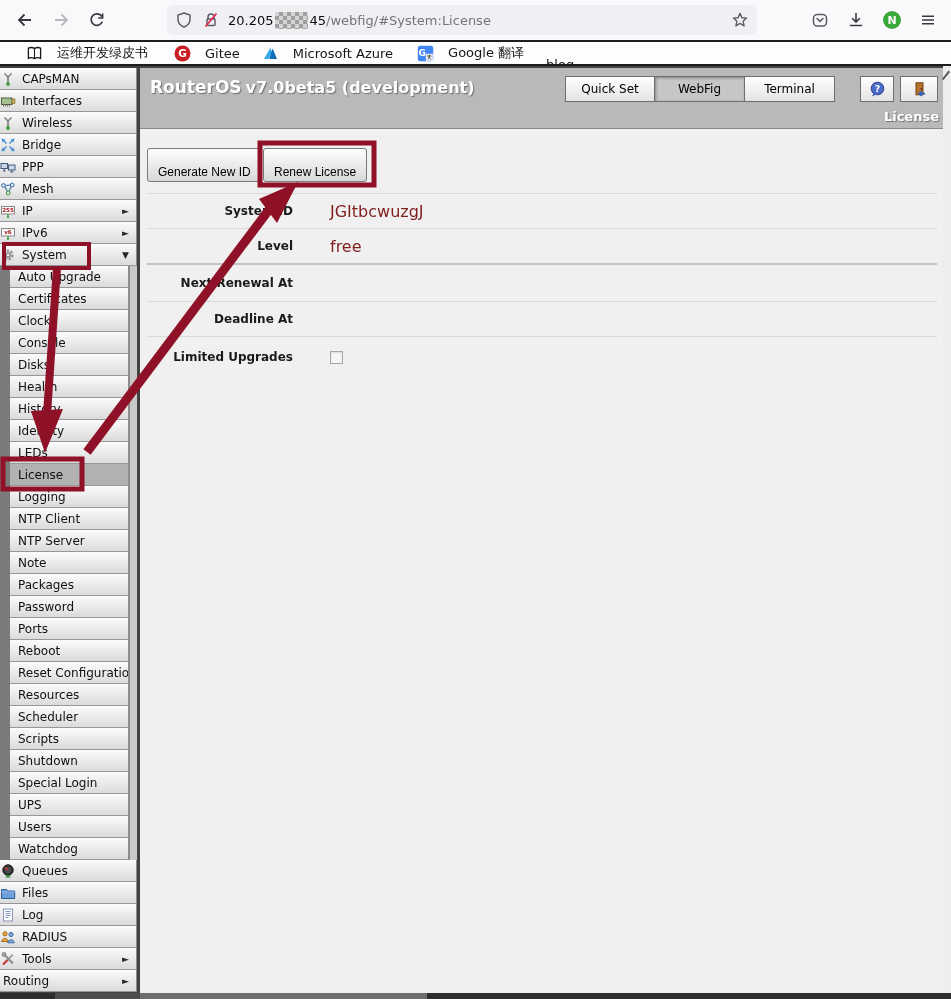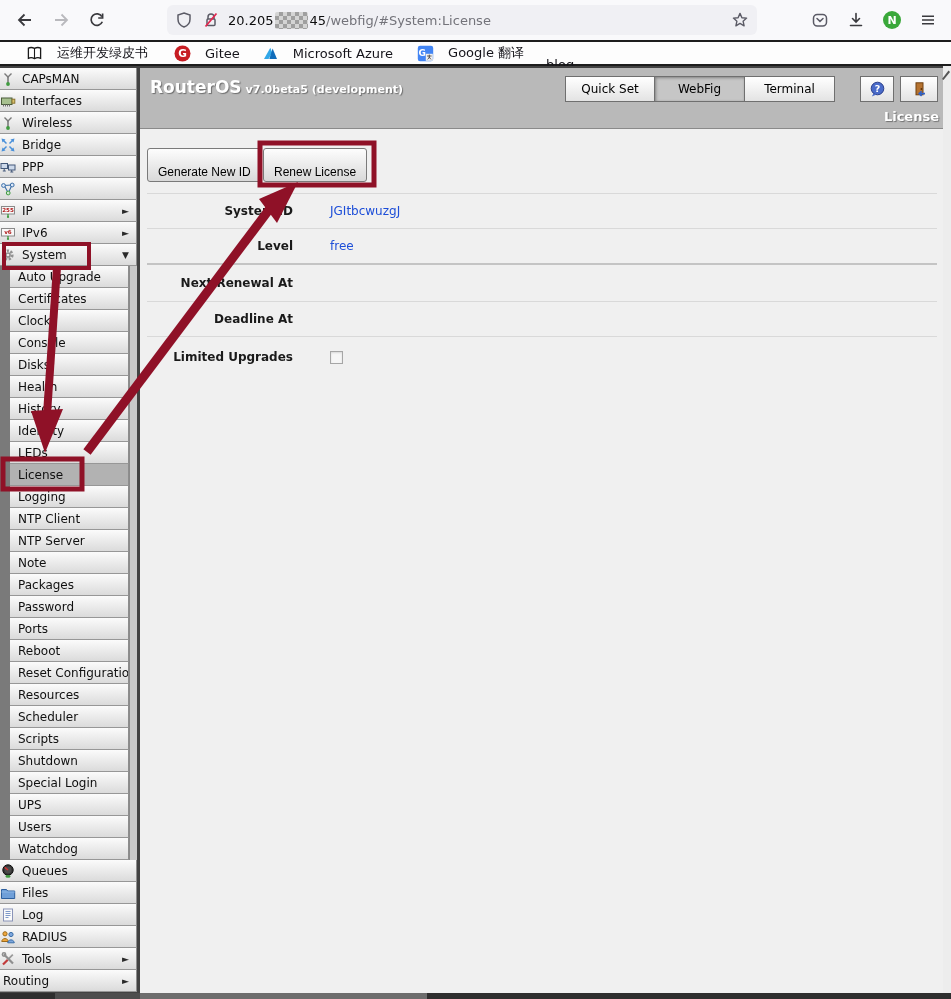--- a/index.html
+++ b/index.html
@@ -41,21 +41,21 @@
       background:linear-gradient(#fbfbfb,#dbdbdb); border-bottom:1px solid #979797; border-right:1px solid #8d8d8d;
       font-size:12px; color:#101010; cursor:pointer; white-space:nowrap; overflow:hidden; }
   .sub-item.active { background:#b2b2b2; }
   .sub-scrollbar { position:absolute; right:0; top:198px; width:8px; height:594px; background:#c9c9c9; border-left:1px solid #8a8a8a; }
   .s-bottom { position:absolute; left:0; top:792px; width:137px; }
 
   
   .c-header { position:absolute; left:140px; top:68px; width:803px; height:61px; background:#b9b9b9; border-bottom:1px solid #8a8a8a; }
   .brand { position:absolute; left:10px; top:9px; color:#fff; text-shadow:1px 1px 1px #6f6f6f; }
   .brand .name { font-size:17px; font-weight:bold; }
-  .brand .ver { font-size:11px; font-weight:bold; margin-left:4px; }
+  .brand .ver { font-size:16px; font-weight:bold; margin-left:4px; }
   .nav-btns { position:absolute; left:425px; top:8px; display:flex; }
   .nav-btn { height:26px; min-width:90px; padding:0 14px; font-size:12px; color:#000; display:flex; align-items:center; justify-content:center;
       background:linear-gradient(#ffffff,#e3e3e3); border:1px solid #6f6f6f; cursor:pointer; }
   .nav-btn + .nav-btn { border-left:none; }
   .nav-btn.active { background:#c6c6c6; box-shadow:inset 1px 1px 3px rgba(0,0,0,.35); }
   .icon-btn { height:26px; width:34px; display:flex; align-items:center; justify-content:center;
       background:linear-gradient(#ffffff,#e3e3e3); border:1px solid #6f6f6f; cursor:pointer; }
   .help-btn { position:absolute; left:720px; top:8px; }
   .logout-btn { position:absolute; left:760px; top:8px; width:38px; }
   .page-title { position:absolute; right:4px; top:41px; font-size:13px; font-weight:bold; color:#fff; text-shadow:1px 1px 1px #707070; }
@@ -67,21 +67,21 @@
   .btn-generate { left:7px; }
   .btn-renew { left:123px; }
   .fields { position:absolute; left:7px; top:64px; width:790px; border-top:1px solid #d9d9d9; }
   .f-row { display:flex; align-items:center; border-bottom:1px solid #d9d9d9; }
   .f-row:nth-child(1) { height:35px; }
   .f-row:nth-child(2) { height:36px; border-bottom:2px solid #c4c4c4; }
   .f-row:nth-child(3) { height:37px; }
   .f-row:nth-child(4) { height:35px; }
   .f-row:nth-child(5) { height:40px; border-bottom:none; }
   .f-label { width:146px; text-align:right; font-size:12px; font-weight:bold; color:#1a1a1a; flex:none; }
-  .f-value { margin-left:37px; font-size:12px; color:#1d4ed8; }
+  .f-value { margin-left:37px; font-size:16px; color:#7f1d1d; }
   .checkbox { width:13px; height:13px; margin-left:37px; background:#f6f6f6; border:1px solid #a6a6a6; box-shadow:inset 0 1px 2px rgba(0,0,0,.12); cursor:pointer; }
 
   
   .right-strip { position:absolute; left:943px; top:66px; width:8px; height:927px; background:#ededed; }
   .edit-pencil { position:absolute; left:941px; top:67px; width:10px; height:14px; cursor:pointer; }
   .hscroll { position:absolute; left:0; top:993px; width:951px; height:6px; background:#2e2e2e; }
   .hs-a { position:absolute; left:0; width:55px; height:6px; background:#2e2e2e; }
   .hs-b { position:absolute; left:55px; width:85px; height:6px; background:#4d4d4d; }
   .hs-thumb { position:absolute; left:140px; width:287px; height:6px; background:#6d6d6d; cursor:pointer; }
 

